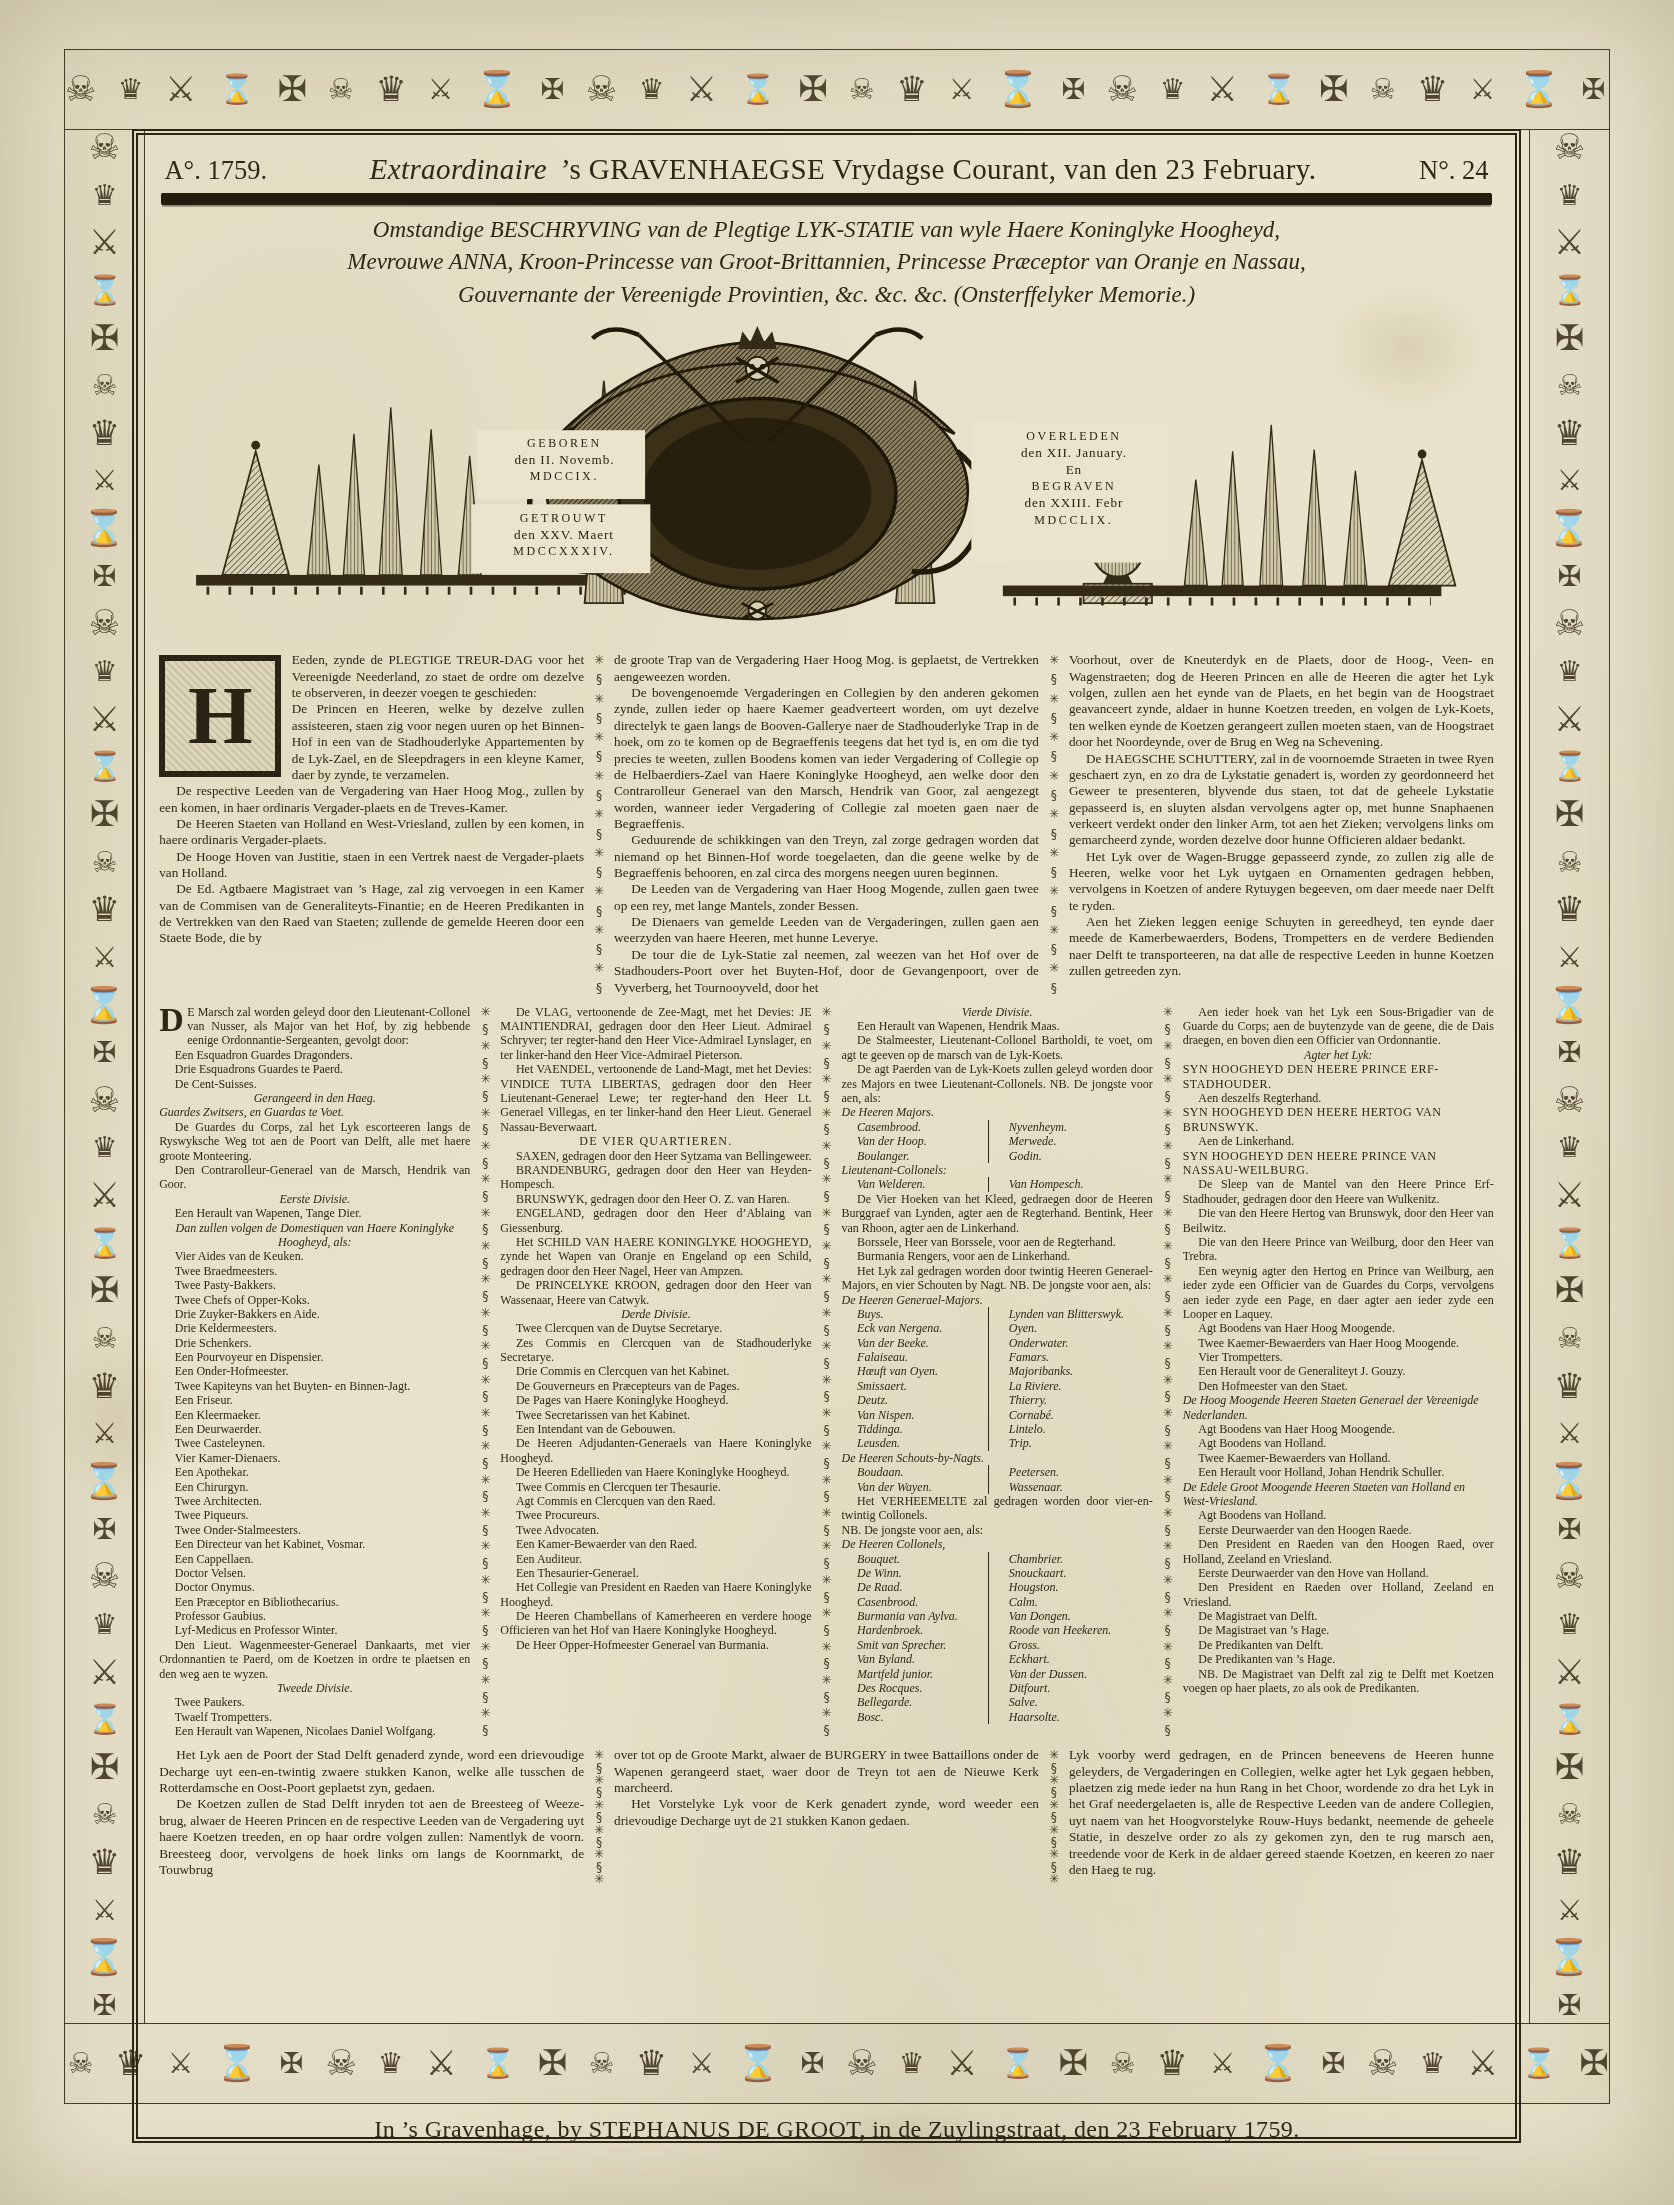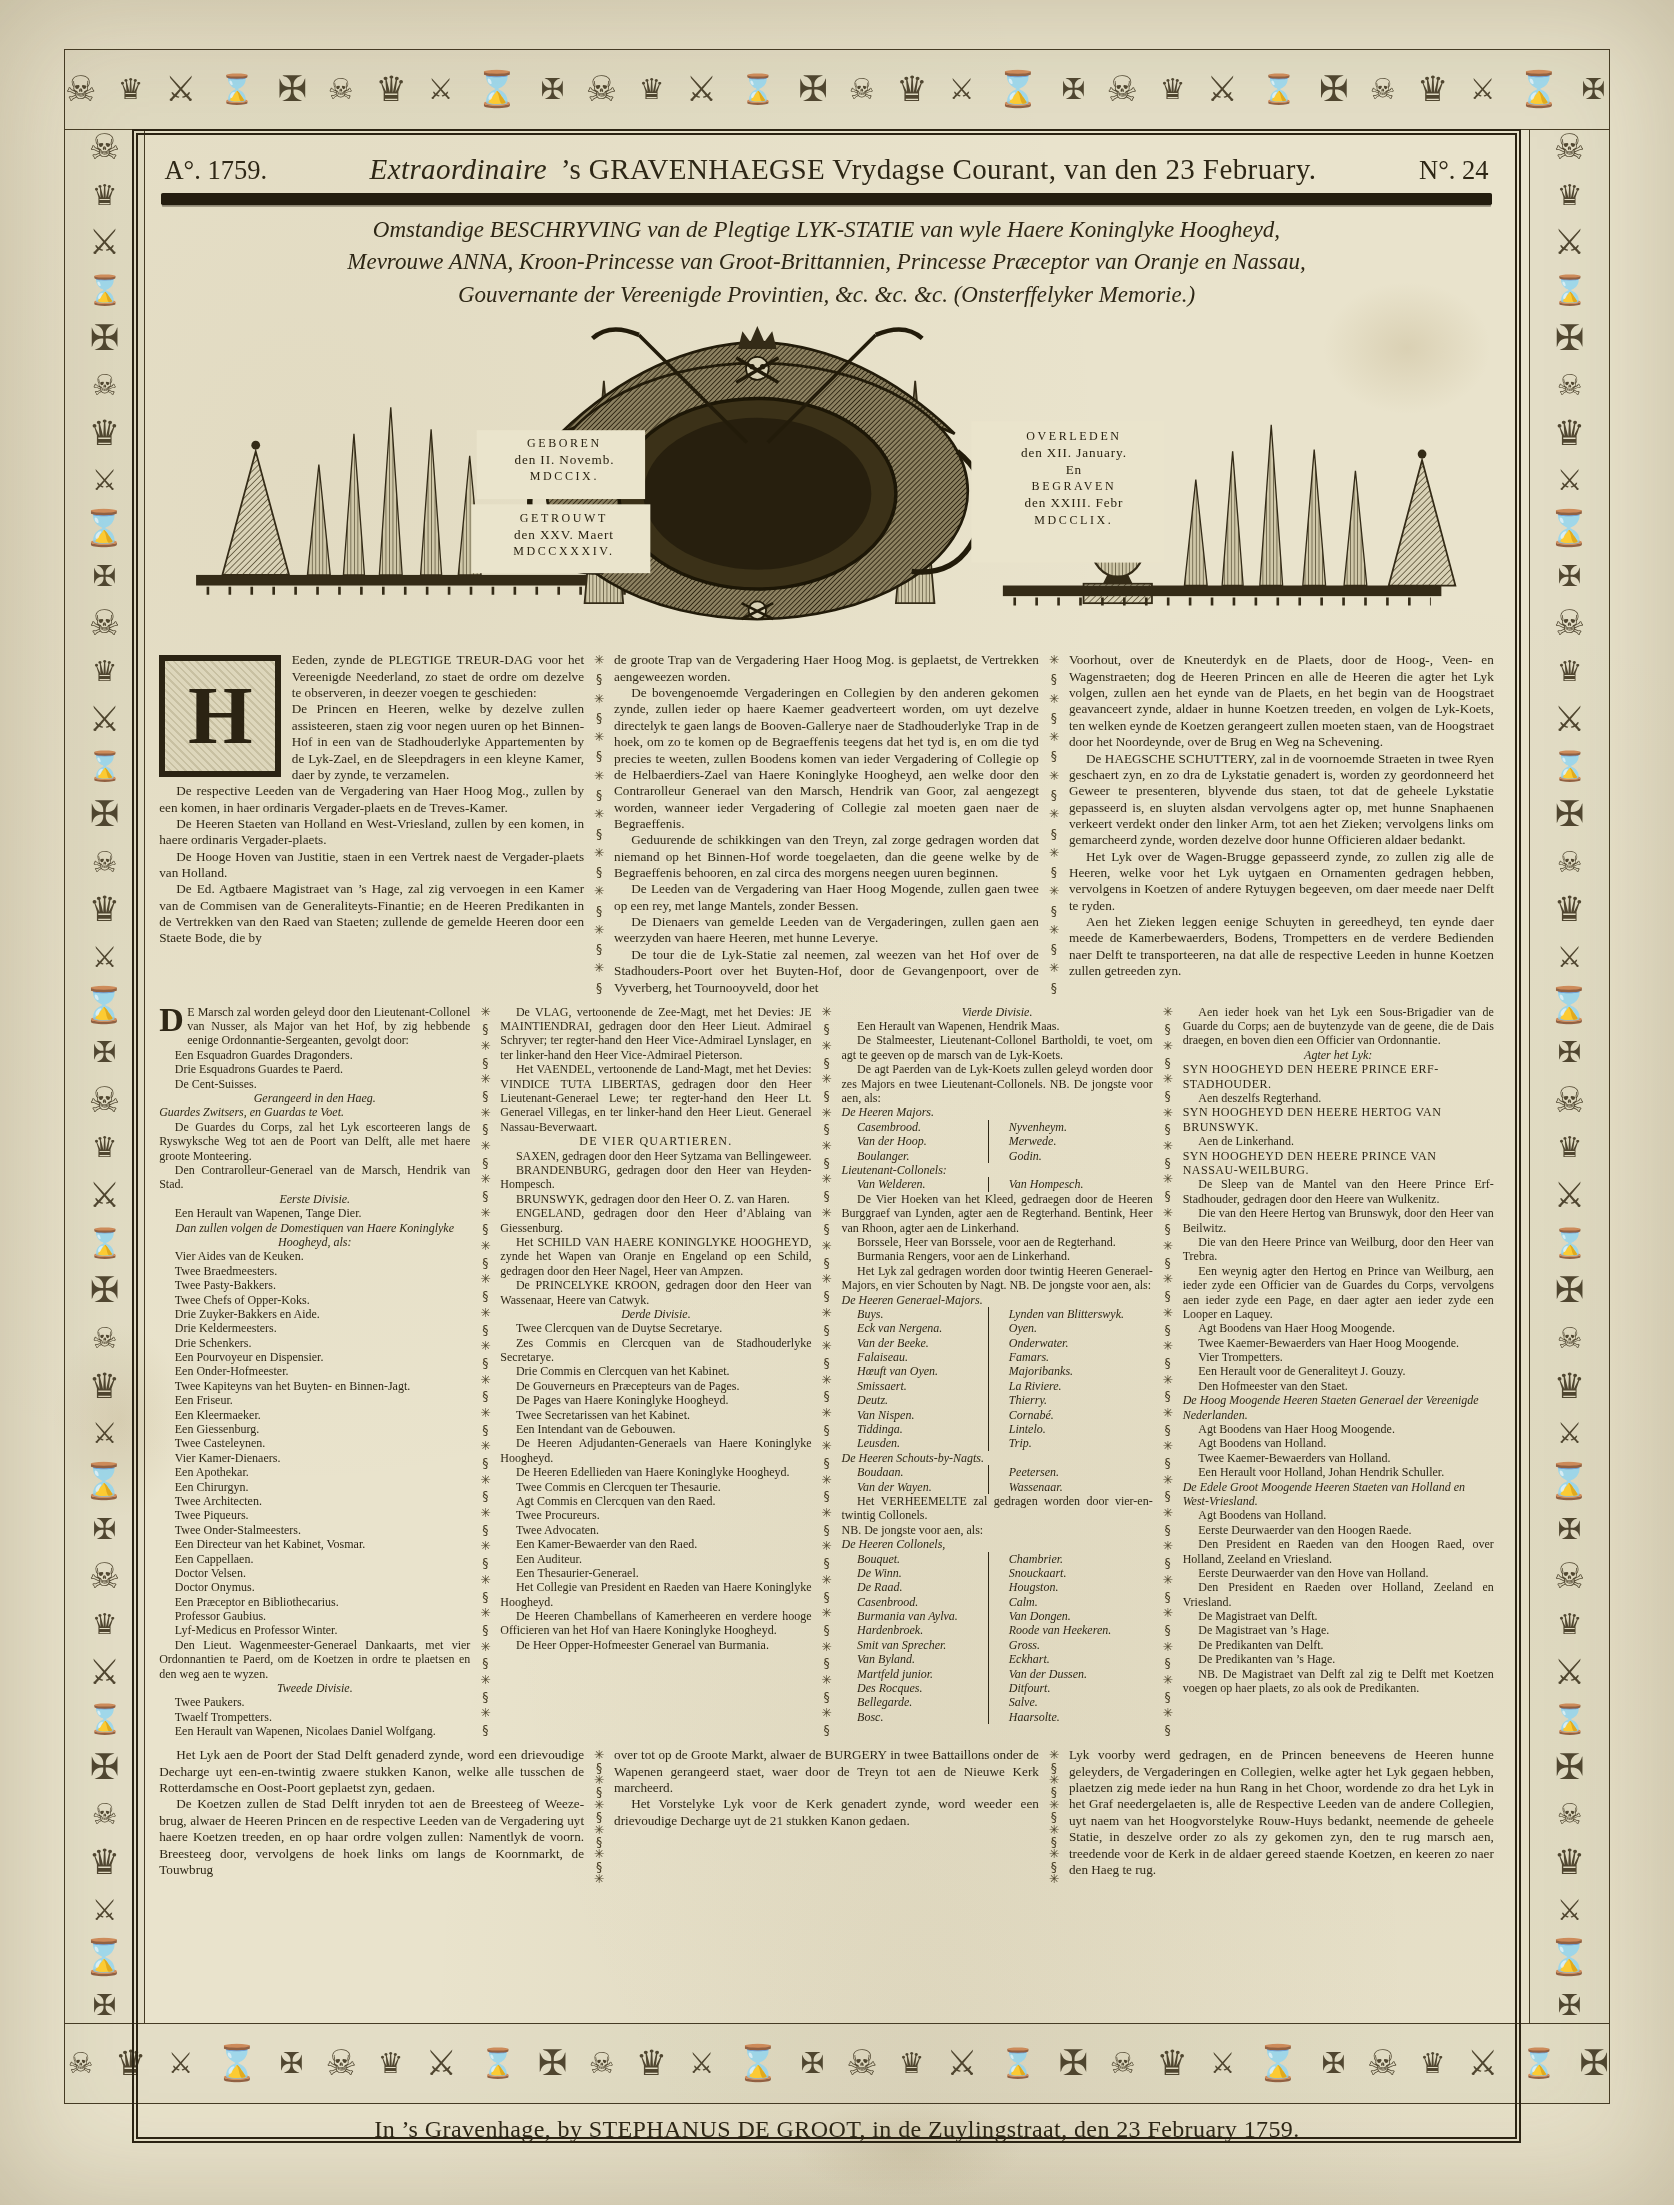--- a/index.html
+++ b/index.html
@@ -411,37 +411,37 @@
 
     <section class="cols sec2">
       <div class="col">
           <p class="blk-f"><span class="dropcap2">D</span>E Marsch zal worden geleyd door den Lieutenant-Collonel van Nusser, als Major van het Hof, by zig hebbende eenige Ordonnantie-Sergeanten, gevolgt door:</p>
           <p class="blk-i">Een Esquadron Guardes Dragonders.</p>
           <p class="blk-i">Drie Esquadrons Guardes te Paerd.</p>
           <p class="blk-i">De Cent-Suisses.</p>
           <p class="blk-h">Gerangeerd in den Haeg.</p>
           <p class="blk-e">Guardes Zwitsers, en Guardas te Voet.</p>
           <p class="blk-p">De Guardes du Corps, zal het Lyk escorteeren langs de Ryswyksche Weg tot aen de Poort van Delft, alle met haere groote Monteering.</p>
-          <p class="blk-p">Den Contrarolleur-Generael van de Marsch, Hendrik van Stad.</p>
+          <p class="blk-p">Den Contrarolleur-Generael van de Marsch, Hendrik van Goor.</p>
           <p class="blk-h">Eerste Divisie.</p>
           <p class="blk-i">Een Herault van Wapenen, Tange Dier.</p>
           <p class="blk-h">Dan zullen volgen de Domestiquen van Haere Koninglyke Hoogheyd, als:</p>
           <p class="blk-i">Vier Aides van de Keuken.</p>
           <p class="blk-i">Twee Braedmeesters.</p>
           <p class="blk-i">Twee Pasty-Bakkers.</p>
           <p class="blk-i">Twee Chefs of Opper-Koks.</p>
           <p class="blk-i">Drie Zuyker-Bakkers en Aide.</p>
           <p class="blk-i">Drie Keldermeesters.</p>
           <p class="blk-i">Drie Schenkers.</p>
           <p class="blk-i">Een Pourvoyeur en Dispensier.</p>
           <p class="blk-i">Een Onder-Hofmeester.</p>
           <p class="blk-p">Twee Kapiteyns van het Buyten- en Binnen-Jagt.</p>
           <p class="blk-i">Een Friseur.</p>
           <p class="blk-i">Een Kleermaeker.</p>
-          <p class="blk-i">Een Giessenburg.</p>
+          <p class="blk-i">Een Deurwaerder.</p>
           <p class="blk-i">Twee Casteleynen.</p>
           <p class="blk-i">Vier Kamer-Dienaers.</p>
           <p class="blk-i">Een Apothekar.</p>
           <p class="blk-i">Een Chirurgyn.</p>
           <p class="blk-i">Twee Architecten.</p>
           <p class="blk-i">Twee Piqueurs.</p>
           <p class="blk-i">Twee Onder-Stalmeesters.</p>
           <p class="blk-i">Een Directeur van het Kabinet, Vosmar.</p>
           <p class="blk-i">Een Cappellaen.</p>
           <p class="blk-i">Doctor Velsen.</p>

